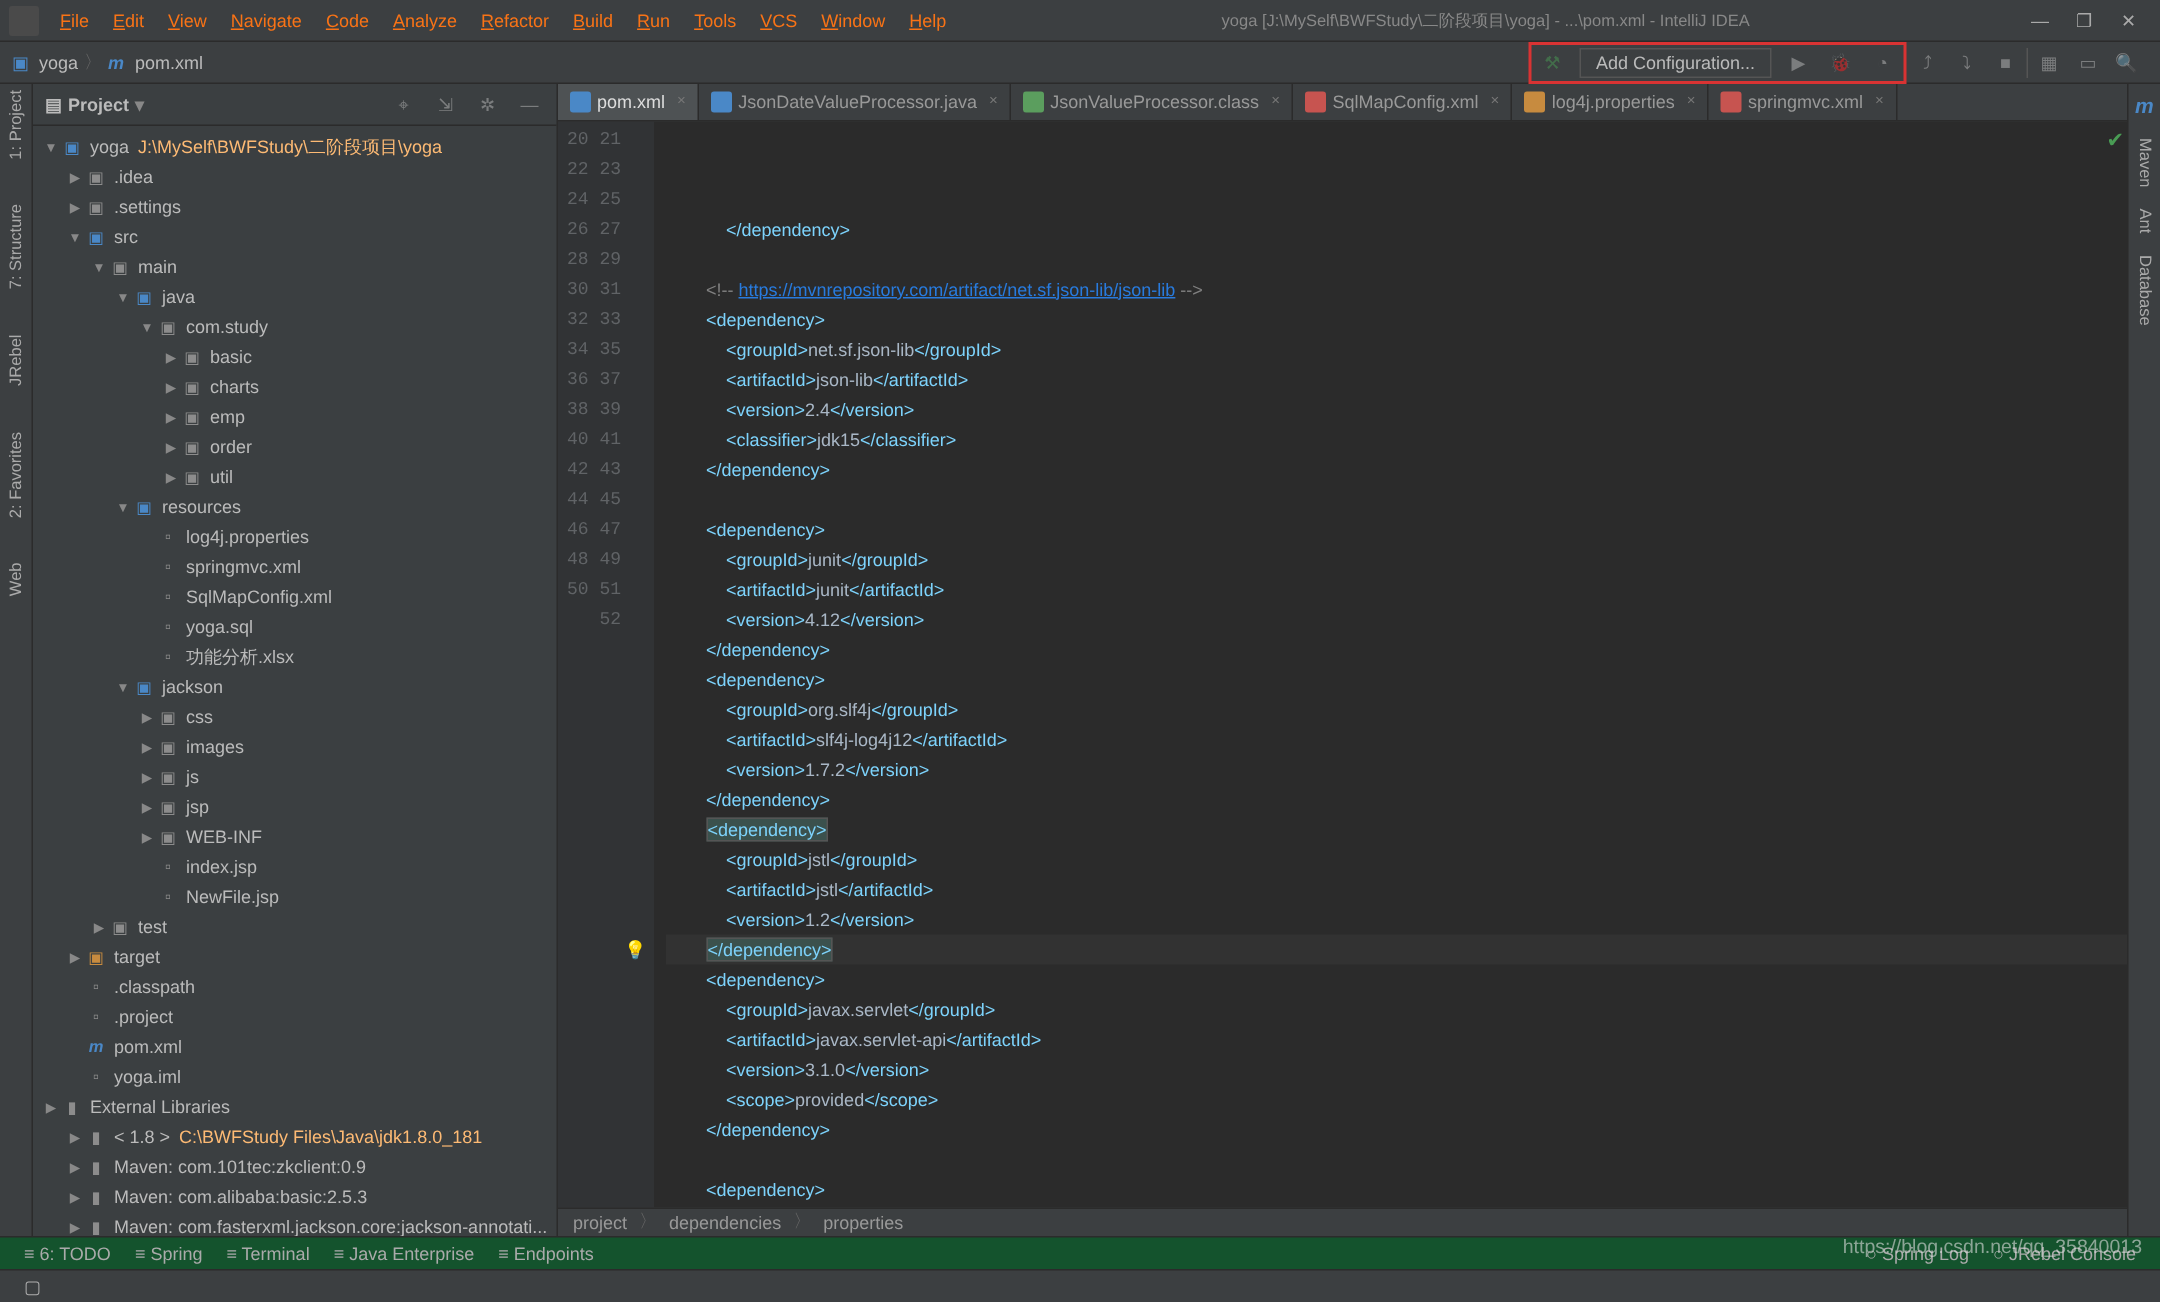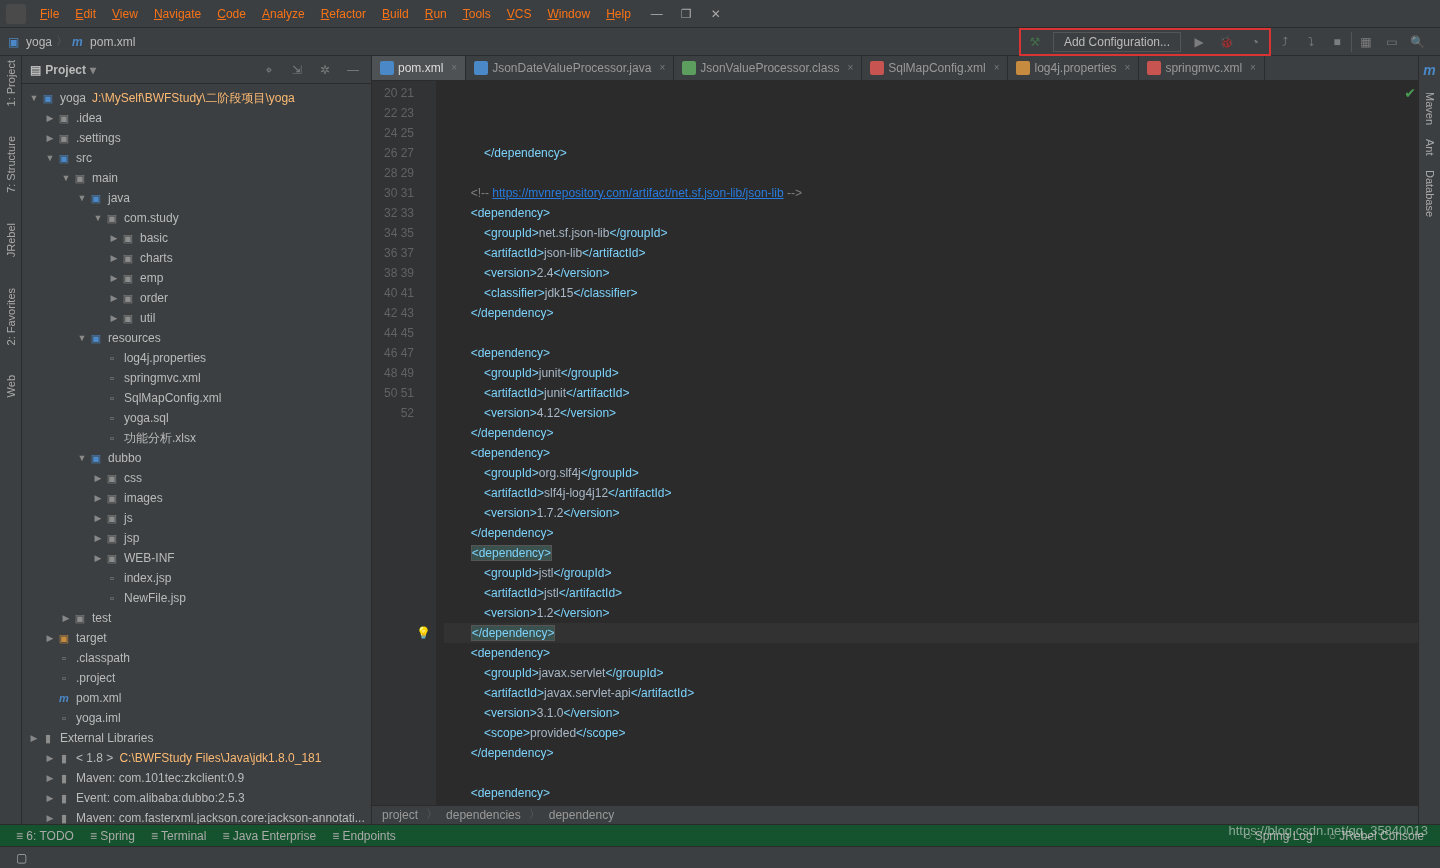--- a/index.html
+++ b/index.html
@@ -37,21 +37,21 @@
 .file-m{color:#4a88c7;font-weight:bold;font-style:italic}
 .tree-label{color:#bbbbbb}
 .tree-hint{color:#fdba74;margin-left:6px}
 .editor-area{flex:1;display:flex;flex-direction:column;background:#2b2b2b}
 .tabs{height:28px;display:flex;align-items:stretch;background:#3c3f41;border-bottom:1px solid #2b2b2b}
 .tab{display:flex;align-items:center;padding:0 8px;gap:4px;border-right:1px solid #2b2b2b;cursor:pointer;color:#999}
 .tab.active{background:#4e5254;color:#ddd}
 .tab-icon{width:14px;height:14px;border-radius:2px}
 .tab-close{color:#777;margin-left:4px;font-size:10px}
 .editor-wrap{flex:1;display:flex;position:relative}
-.gutter{width:50px;background:#313335;text-align:right;padding:2px 8px 2px 0;color:#606366;font-family:Liberation Sans, sans-serif;font-size:12px;line-height:20px}
+.gutter{width:50px;background:#313335;text-align:right;padding:2px 8px 2px 0;color:#606366;font-family:Liberation Mono, monospace;font-size:12px;line-height:20px}
 .code{flex:1;padding:2px 0 2px 8px;font-family:Consolas,monospace;font-size:13px;line-height:20px;color:#a9b7c6;white-space:pre}
 .fold-gutter{width:14px;background:#313335;position:relative}
 .tag{color:#7dd3fc}
 .comment{color:#808080}
 .link{color:#287bde;text-decoration:underline}
 .hl-line{background:#323232}
 .sel-end{border:1px solid #555;background:#3b514d}
 .crumb-bar{height:22px;display:flex;align-items:center;padding:0 10px;gap:8px;color:#999;border-top:1px solid #2b2b2b;background:#3c3f41}
 .crumb-sep{color:#666}
 .right-gutter{width:22px;background:#3c3f41;border-left:1px solid #2b2b2b;display:flex;flex-direction:column;align-items:center;padding-top:6px;gap:14px}
@@ -76,20 +76,21 @@
       <span class="menu-item"><u>C</u>ode</span>
       <span class="menu-item"><u>A</u>nalyze</span>
       <span class="menu-item"><u>R</u>efactor</span>
       <span class="menu-item"><u>B</u>uild</span>
       <span class="menu-item"><u>R</u>un</span>
       <span class="menu-item"><u>T</u>ools</span>
       <span class="menu-item"><u>V</u>CS</span>
       <span class="menu-item"><u>W</u>indow</span>
       <span class="menu-item"><u>H</u>elp</span>
     </div>
+  <div class="title-text">yoga [J:\MySelf\BWFStudy\二阶段项目\yoga] - ...\pom.xml - IntelliJ IDEA</div>
   <div class="win-controls">
     <span class="win-btn">—</span>
     <span class="win-btn">❐</span>
     <span class="win-btn">✕</span>
   </div>
 </div>
 
 <div class="navbar">
   <div class="nav-crumb">
     <span class="nav-icon folder-blue">▣</span>
@@ -229,21 +230,21 @@
           <span class="tree-label">yoga.sql</span>
         </div>
         <div class="tree-row" style="padding-left: 70px;">
           <span class="tree-arrow"></span>
           <span class="tree-icon folder">▫</span>
           <span class="tree-label">功能分析.xlsx</span>
         </div>
         <div class="tree-row" style="padding-left: 54px;">
           <span class="tree-arrow">▼</span>
           <span class="tree-icon folder-blue">▣</span>
-          <span class="tree-label">dubbo</span>
+          <span class="tree-label">jackson</span>
         </div>
         <div class="tree-row" style="padding-left: 70px;">
           <span class="tree-arrow">▶</span>
           <span class="tree-icon folder">▣</span>
           <span class="tree-label">css</span>
         </div>
         <div class="tree-row" style="padding-left: 70px;">
           <span class="tree-arrow">▶</span>
           <span class="tree-icon folder">▣</span>
           <span class="tree-label">images</span>
@@ -315,21 +316,21 @@
           <span class="tree-hint">C:\BWFStudy Files\Java\jdk1.8.0_181</span>
         </div>
         <div class="tree-row" style="padding-left: 22px;">
           <span class="tree-arrow">▶</span>
           <span class="tree-icon folder">▮</span>
           <span class="tree-label">Maven: com.101tec:zkclient:0.9</span>
         </div>
         <div class="tree-row" style="padding-left: 22px;">
           <span class="tree-arrow">▶</span>
           <span class="tree-icon folder">▮</span>
-          <span class="tree-label">Event: com.alibaba:dubbo:2.5.3</span>
+          <span class="tree-label">Maven: com.alibaba:basic:2.5.3</span>
         </div>
         <div class="tree-row" style="padding-left: 22px;">
           <span class="tree-arrow">▶</span>
           <span class="tree-icon folder">▮</span>
           <span class="tree-label">Maven: com.fasterxml.jackson.core:jackson-annotati...</span>
         </div>
       </div>
   </div>
 
   <div class="editor-area">
@@ -435,21 +436,21 @@
             <span class="tag">&lt;scope&gt;</span>provided<span class="tag">&lt;/scope&gt;</span>
         <span class="tag">&lt;/dependency&gt;</span>
 
         <span class="tag">&lt;dependency&gt;</span></div></div>
     </div>
     <div class="crumb-bar" id="crumb-bar">
         <span>project</span>
         <span class="crumb-sep">〉</span>
         <span>dependencies</span>
         <span class="crumb-sep">〉</span>
-        <span>dependency</span>
+        <span>properties</span>
       </div>
   </div>
 
   <div class="right-gutter" id="right-gutter">
     <span class="file-m" style="font-size:14px">m</span>
   <span class="gutter-label">Maven</span>
       <span class="gutter-label">Ant</span>
       <span class="gutter-label">Database</span>
     </div>
 </div>

